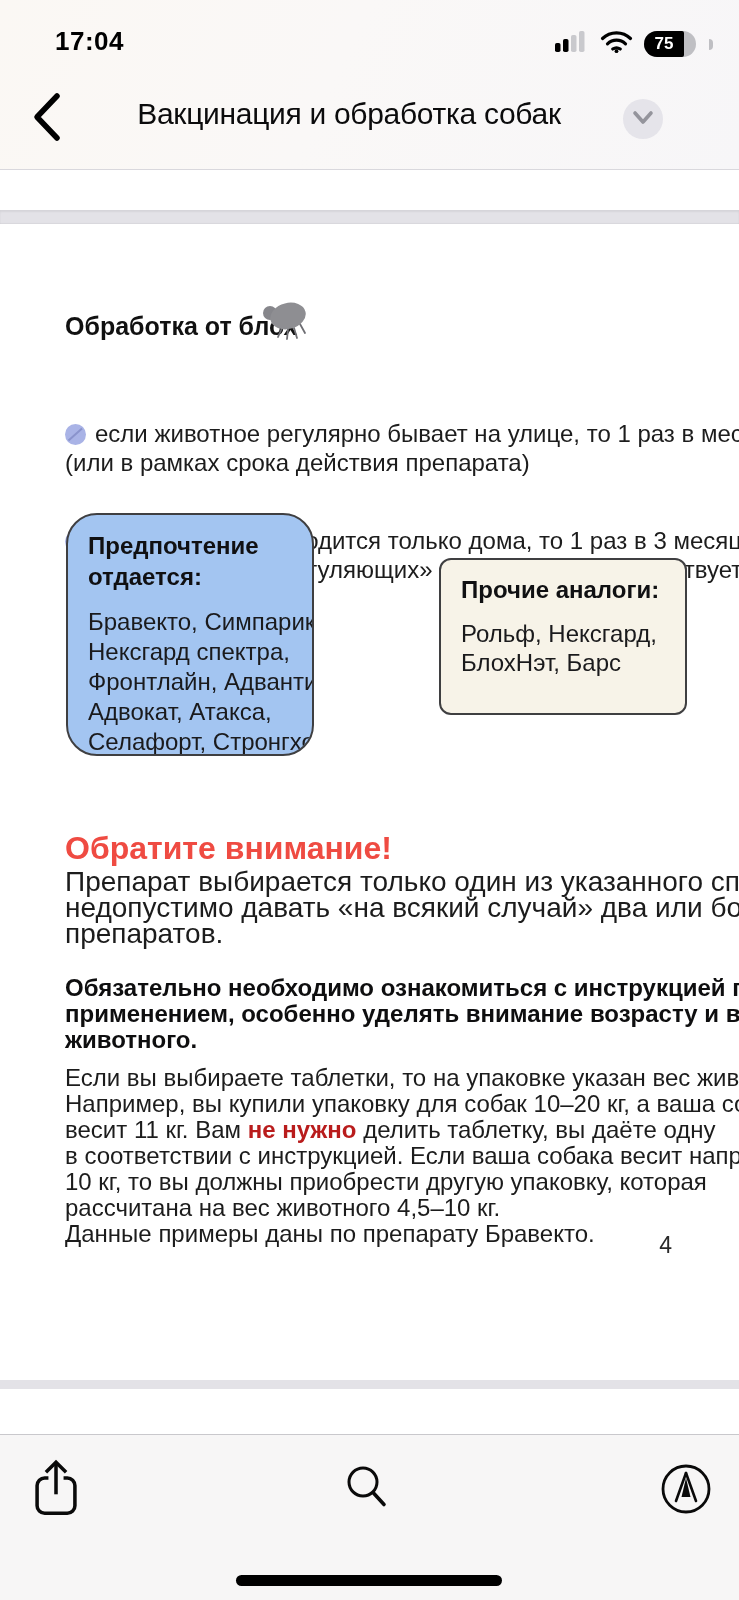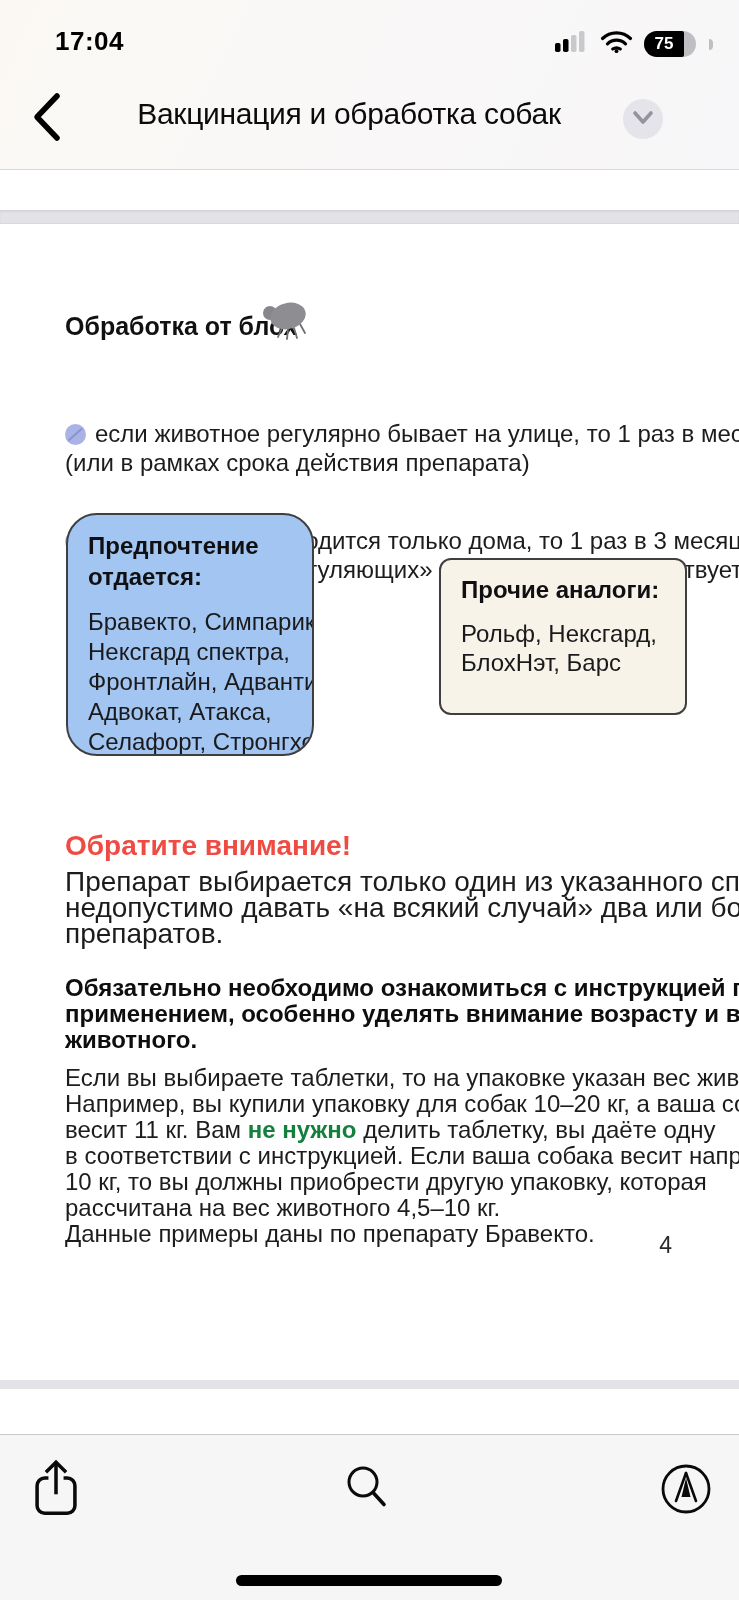--- a/index.html
+++ b/index.html
@@ -45,25 +45,25 @@
   .box-blue { position:absolute; left:66px; top:289px; width:248px; height:243px; box-sizing:border-box;
               background:#a3c5f1; border:2px solid #3f3f41; border-radius:31px; padding:15px 20px; overflow:hidden; }
   .box-blue .box-title { font-size:24px; font-weight:700; line-height:31px; white-space:pre; color:#101012; }
   .box-blue .box-body  { margin-top:15px; font-size:24px; line-height:30px; white-space:pre; color:#1a1a1c; }
 
   .box-cream { position:absolute; left:439px; top:334px; width:248px; height:157px; box-sizing:border-box;
                background:#f7f3e8; border:2px solid #3f3f41; border-radius:12px; padding:14px 20px; overflow:hidden; }
   .box-cream .box-title { font-size:24px; font-weight:700; line-height:31px; white-space:pre; color:#101012; }
   .box-cream .box-body  { margin-top:14px; font-size:24px; line-height:29px; white-space:pre; color:#1a1a1c; }
 
-  .attention { position:absolute; left:65px; top:606px; font-size:28px; font-weight:700; color:#ef4b42; }
+  .attention { position:absolute; left:65px; top:606px; font-size:32px; font-weight:700; color:#ef4b42; }
   .para-1 { position:absolute; left:65px; top:645px; font-size:28px; line-height:26px; color:#1c1c1c; white-space:pre; }
   .para-2 { position:absolute; left:65px; top:751px; font-size:24px; font-weight:700; line-height:26px; color:#0e0e0f; white-space:pre; }
   .para-3 { position:absolute; left:65px; top:841px; font-size:24px; line-height:26px; color:#1c1c1c; white-space:pre; }
-  .para-3 .inline-bold { font-weight:700; color:#15803d; }
+  .para-3 .inline-bold { font-weight:700; color:#b91c1c; }
   .page-num { position:absolute; right:67px; top:1008px; font-size:23px; color:#2a2a2a; }
 
   
   .toolbar { position:absolute; top:1434px; left:0; width:739px; height:166px; background:#f7f6f6; border-top:1px solid #c9c8cc; }
   .tool-btn { position:absolute; background:none; border:none; cursor:pointer; }
   .share-btn  { left:33px;  top:24px; }
   .search-btn { left:343px; top:28px; }
   .markup-btn { left:660px; top:28px; }
   .home-indicator { position:absolute; left:236px; bottom:15px; width:266px; height:11px; border-radius:6px; background:#000; }
 </style>

